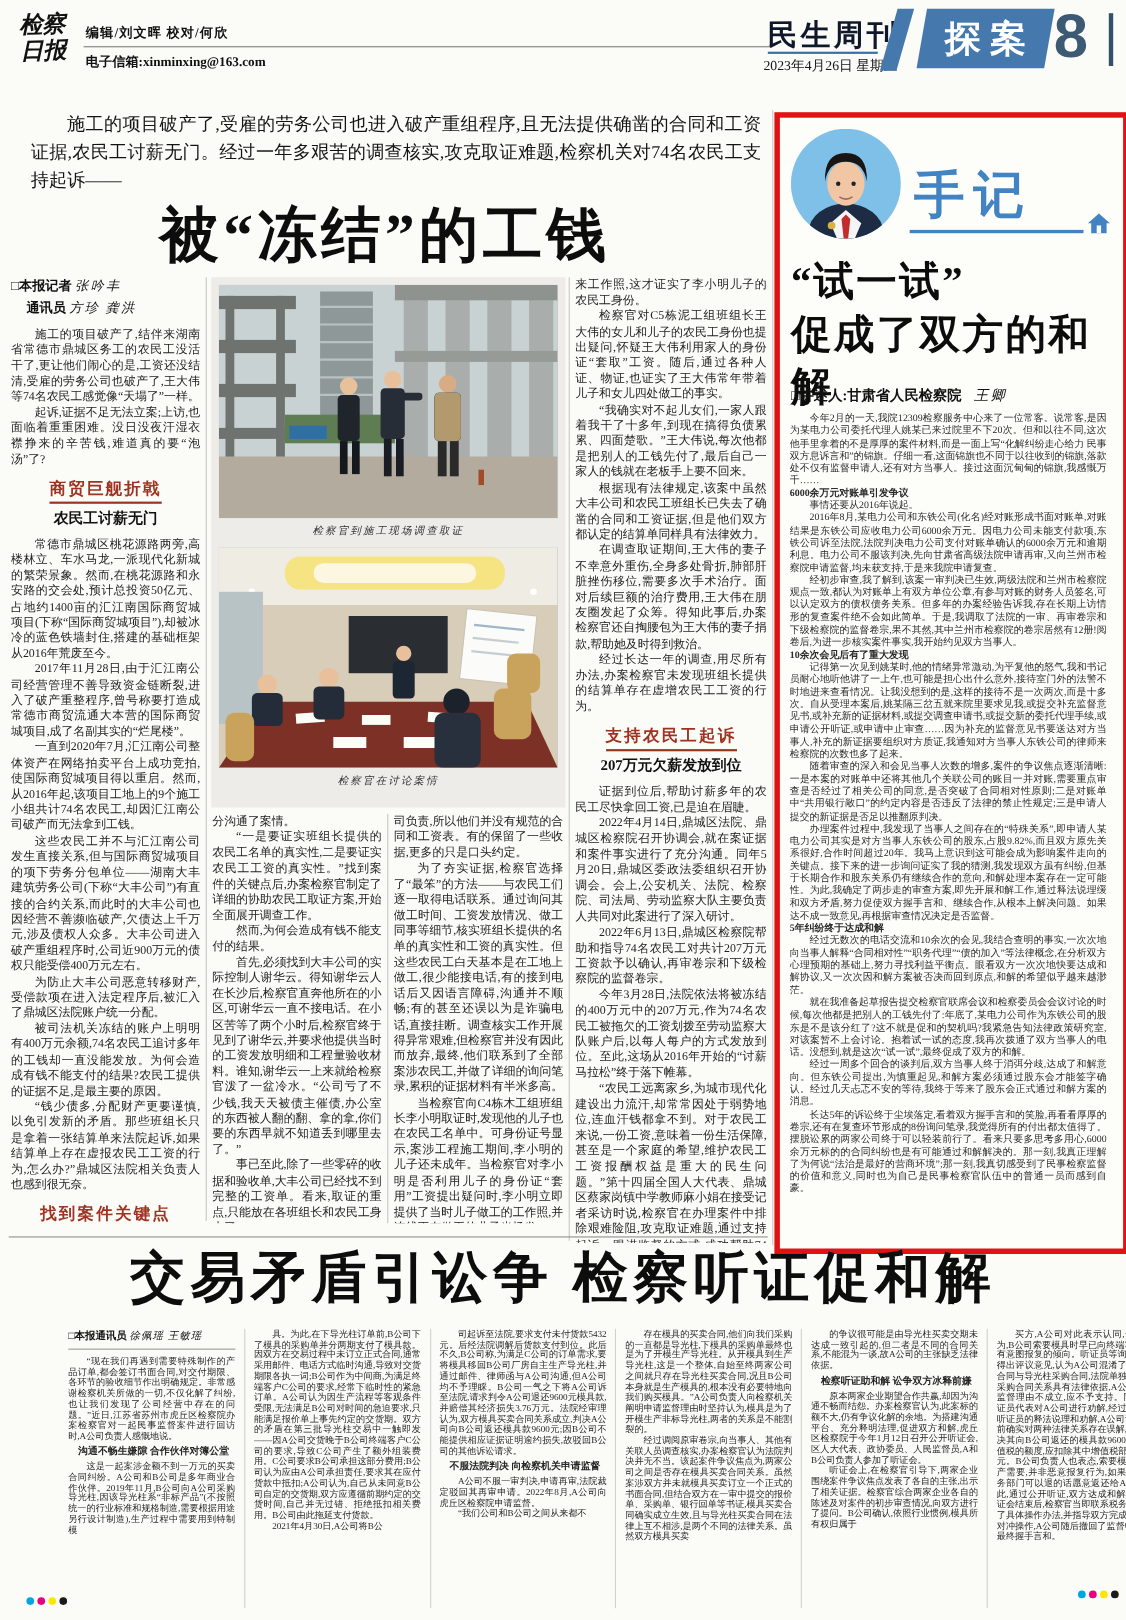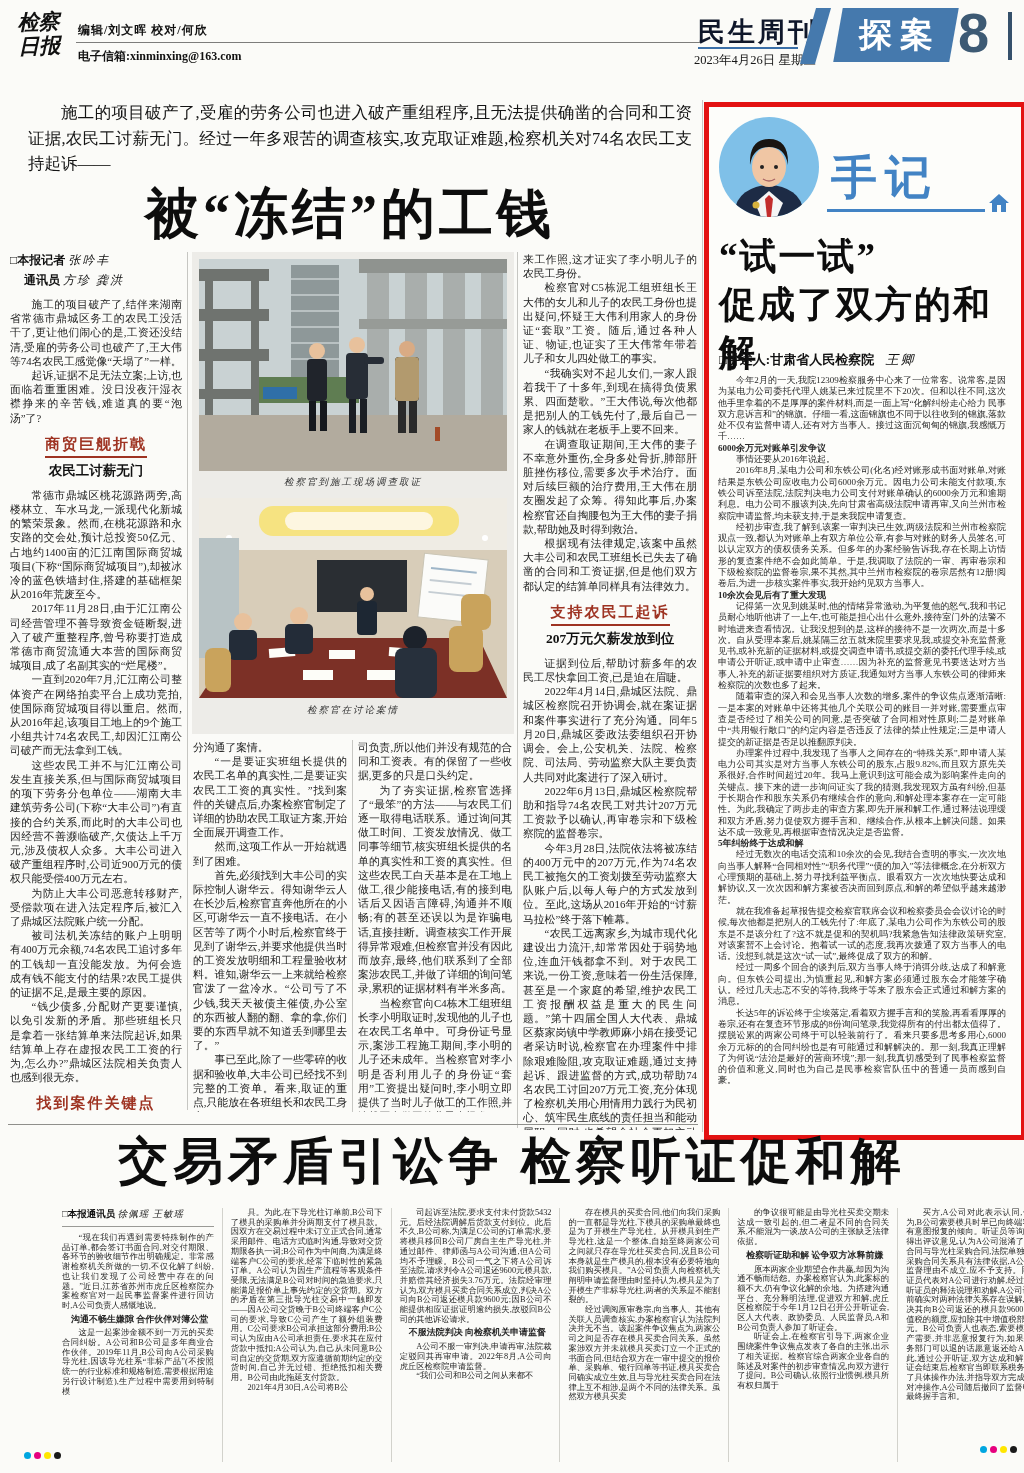--- a/index.html
+++ b/index.html
@@ -259,41 +259,42 @@
         </g>
       </svg>
     </div>
     <div class="photo-caption cap2">检察官在讨论案情</div>
   </div>
 
   <div class="abs col col2">
     <p class="para cont">分沟通了案情。</p>
     <div>
         <p class="para">“一是要证实班组长提供的农民工名单的真实性,二是要证实农民工工资的真实性。”找到案件的关键点后,办案检察官制定了详细的协助农民工取证方案,开始全面展开调查工作。</p>
-        <p class="para">然而,这项工作从一开始就遇到了困难。</p>
+        <p class="para">然而,为何会造成有钱不能支付的结果。</p>
         <p class="para">首先,必须找到大丰公司的实际控制人谢华云。得知谢华云人在长沙后,检察官直奔他所在的小区,可谢华云一直不接电话。在小区苦等了两个小时后,检察官终于见到了谢华云,并要求他提供当时的工资发放明细和工程量验收材料。谁知,谢华云一上来就给检察官泼了一盆冷水。“公司亏了不少钱,我天天被债主催债,办公室的东西被人翻的翻、拿的拿,你们要的东西早就不知道丢到哪里去了。”</p>
         <p class="para">事已至此,除了一些零碎的收据和验收单,大丰公司已经找不到完整的工资单。看来,取证的重点,只能放在各班组长和农民工身上了。</p>
       </div>
   </div>
 
   <div class="abs col col3">
     <p class="para cont">司负责,所以他们并没有规范的合同和工资表。有的保留了一些收据,更多的只是口头约定。</p>
     <div>
         <p class="para">为了夯实证据,检察官选择了“最笨”的方法——与农民工们逐一取得电话联系。通过询问其做工时间、工资发放情况、做工同事等细节,核实班组长提供的名单的真实性和工资的真实性。但这些农民工白天基本是在工地上做工,很少能接电话,有的接到电话后又因语言障碍,沟通并不顺畅;有的甚至还误以为是诈骗电话,直接挂断。调查核实工作开展得异常艰难,但检察官并没有因此而放弃,最终,他们联系到了全部案涉农民工,并做了详细的询问笔录,累积的证据材料有半米多高。</p>
         <p class="para">当检察官向C4栋木工组班组长李小明取证时,发现他的儿子也在农民工名单中。可身份证号显示,案涉工程施工期间,李小明的儿子还未成年。当检察官对李小明是否利用儿子的身份证“套用”工资提出疑问时,李小明立即提供了当时儿子做工的工作照,并连线正在做工的儿子当场发</p>
       </div>
   </div>
 
   <div class="abs col col4">
     <p class="para cont">来工作照,这才证实了李小明儿子的农民工身份。</p>
     <div>
         <p class="para">检察官对C5栋泥工组班组长王大伟的女儿和儿子的农民工身份也提出疑问,怀疑王大伟利用家人的身份证“套取”工资。随后,通过各种人证、物证,也证实了王大伟常年带着儿子和女儿四处做工的事实。</p>
         <p class="para">“我确实对不起儿女们,一家人跟着我干了十多年,到现在搞得负债累累、四面楚歌。”王大伟说,每次他都是把别人的工钱先付了,最后自己一家人的钱就在老板手上要不回来。</p>
+        <p class="para">根据现有法律规定,该案中虽然大丰公司和农民工班组长已失去了确凿的合同和工资证据,但是他们双方都认定的结算单同样具有法律效力。</p>
         <p class="para">在调查取证期间,王大伟的妻子不幸意外重伤,全身多处骨折,肺部肝脏挫伤移位,需要多次手术治疗。面对后续巨额的治疗费用,王大伟在朋友圈发起了众筹。得知此事后,办案检察官还自掏腰包为王大伟的妻子捐款,帮助她及时得到救治。</p>
-        <p class="para">根据现有法律规定,该案中虽然大丰公司和农民工班组长已失去了确凿的合同和工资证据,但是他们双方都认定的结算单同样具有法律效力。</p>
+        <p class="para">经过长达一年的调查,用尽所有办法,办案检察官未发现班组长提供的结算单存在虚增农民工工资的行为。</p>
       </div>
     <div class="sub-block">
       <span class="sub-red">支持农民工起诉</span>
       <div class="sub-black">207万元欠薪发放到位</div>
     </div>
     <div>
         <p class="para">证据到位后,帮助讨薪多年的农民工尽快拿回工资,已是迫在眉睫。</p>
         <p class="para">2022年4月14日,鼎城区法院、鼎城区检察院召开协调会,就在案证据和案件事实进行了充分沟通。同年5月20日,鼎城区委政法委组织召开协调会。会上,公安机关、法院、检察院、司法局、劳动监察大队主要负责人共同对此案进行了深入研讨。</p>
         <p class="para">2022年6月13日,鼎城区检察院帮助和指导74名农民工对共计207万元工资款予以确认,再审卷宗和下级检察院的监督卷宗。</p>
         <p class="para">今年3月28日,法院依法将被冻结的400万元中的207万元,作为74名农民工被拖欠的工资划拨至劳动监察大队账户后,以每人每户的方式发放到位。至此,这场从2016年开始的“讨薪马拉松”终于落下帷幕。</p>

